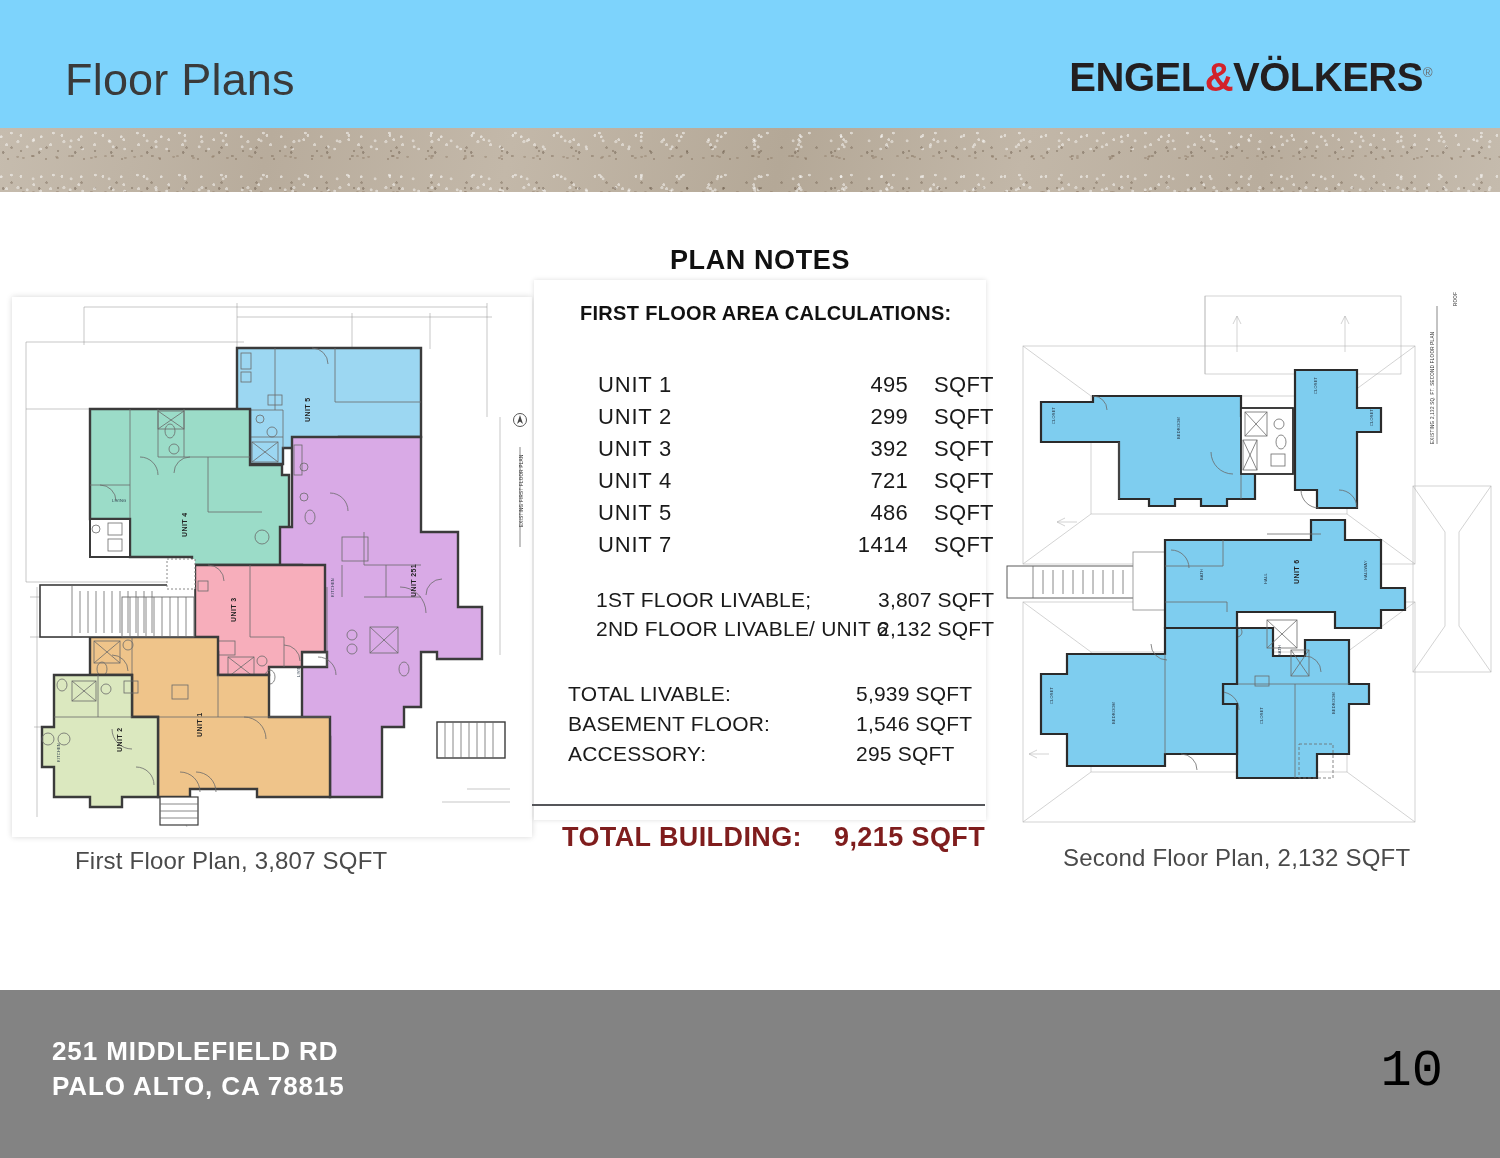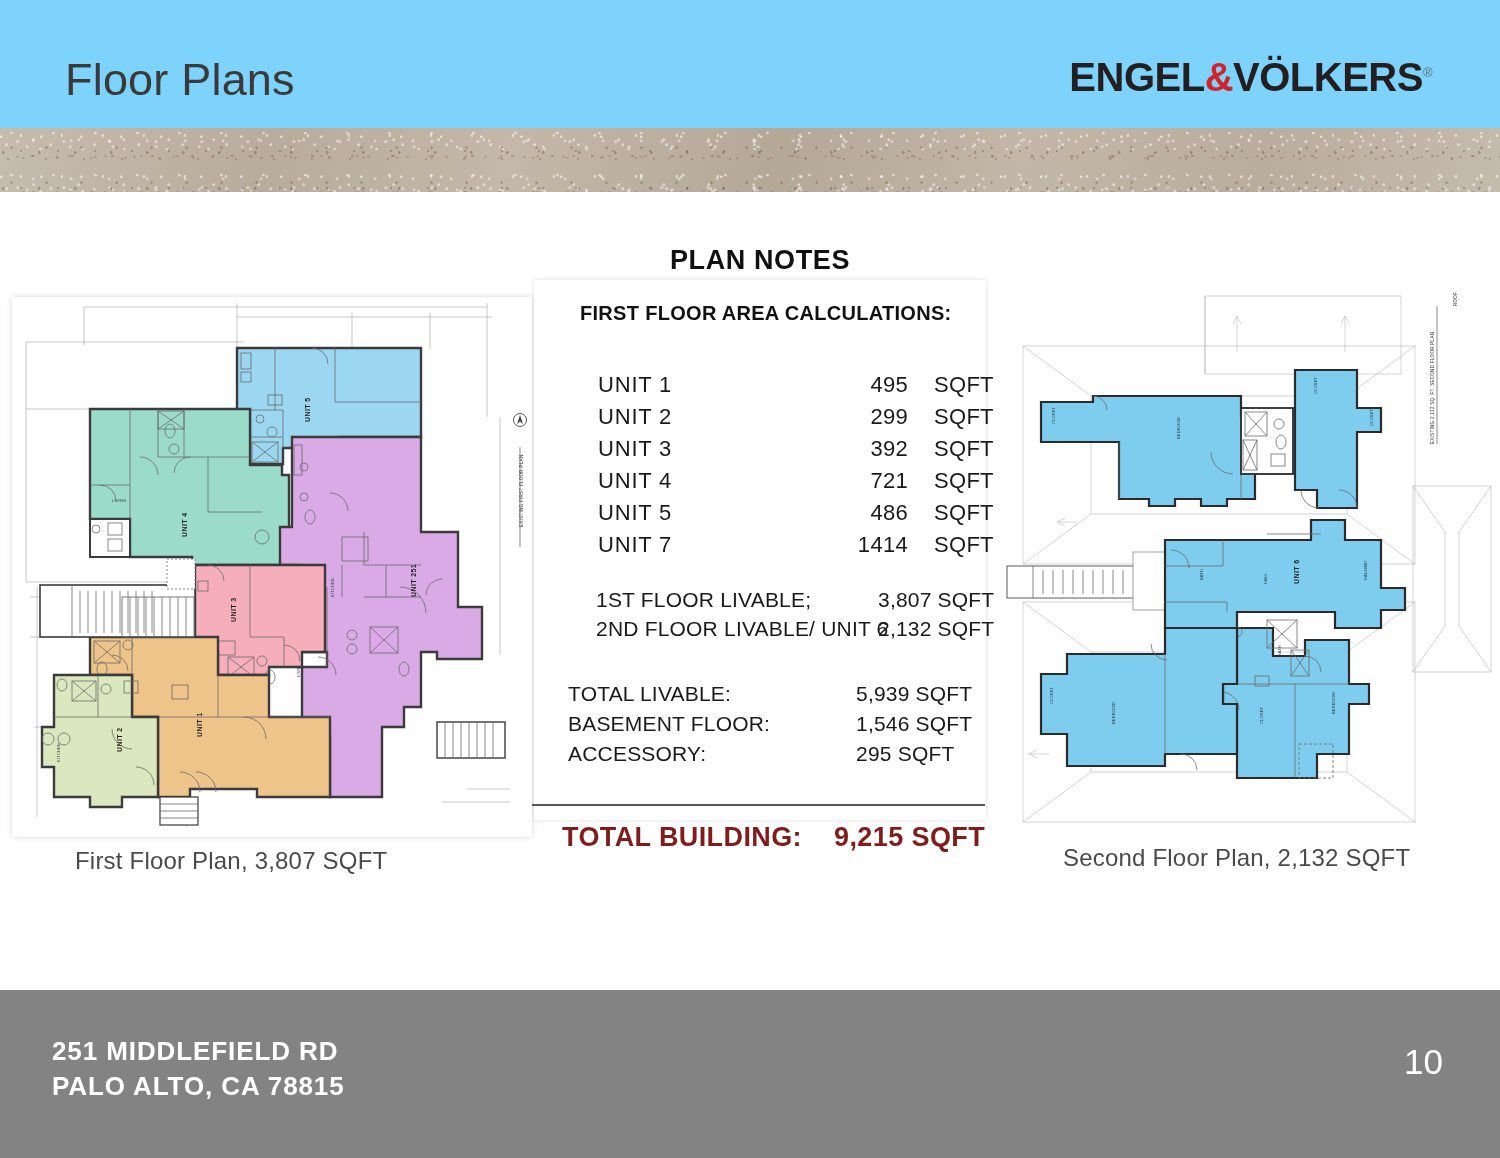--- a/index.html
+++ b/index.html
@@ -137,22 +137,22 @@
   .footer{
     position:absolute;left:0;top:990px;width:1500px;height:168px;background:#838383;
   }
   .addr{
     position:absolute;left:52px;top:44px;
     font-size:26px;font-weight:700;color:#fff;line-height:1.33;
     letter-spacing:0.9px;
   }
   .page-num{
     position:absolute;right:57px;top:52px;
-    font-family:Liberation Sans, sans-serif;
-    font-size:35px;color:#ffffff;font-weight:400;
+    font-family:Liberation Mono, monospace;
+    font-size:52px;color:#000000;font-weight:400;
   }
 
   
   svg.plan{display:block;}
   .thin{fill:none;stroke:#6a6a6a;stroke-width:0.8;}
   .dim{fill:none;stroke:#8d8d8d;stroke-width:0.5;}
   .roof{fill:none;stroke:#b5b5b5;stroke-width:0.6;}
   .ulabel{font-family:"Liberation Sans",sans-serif;font-size:7px;fill:#222;font-weight:700;letter-spacing:0.4px;}
   .rlabel{font-family:"Liberation Sans",sans-serif;font-size:4px;fill:#2a3a4a;letter-spacing:0.2px;}
   .vlabel{font-family:"Liberation Sans",sans-serif;font-size:4.5px;fill:#333;letter-spacing:0.3px;}

